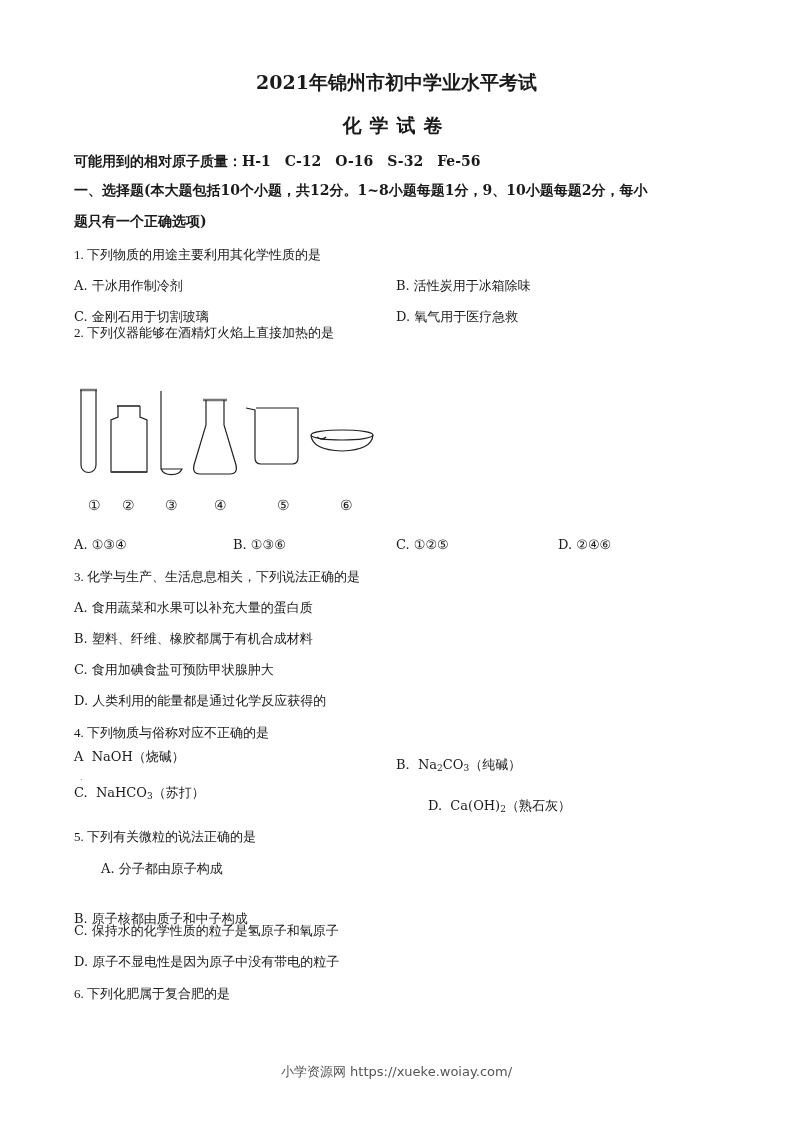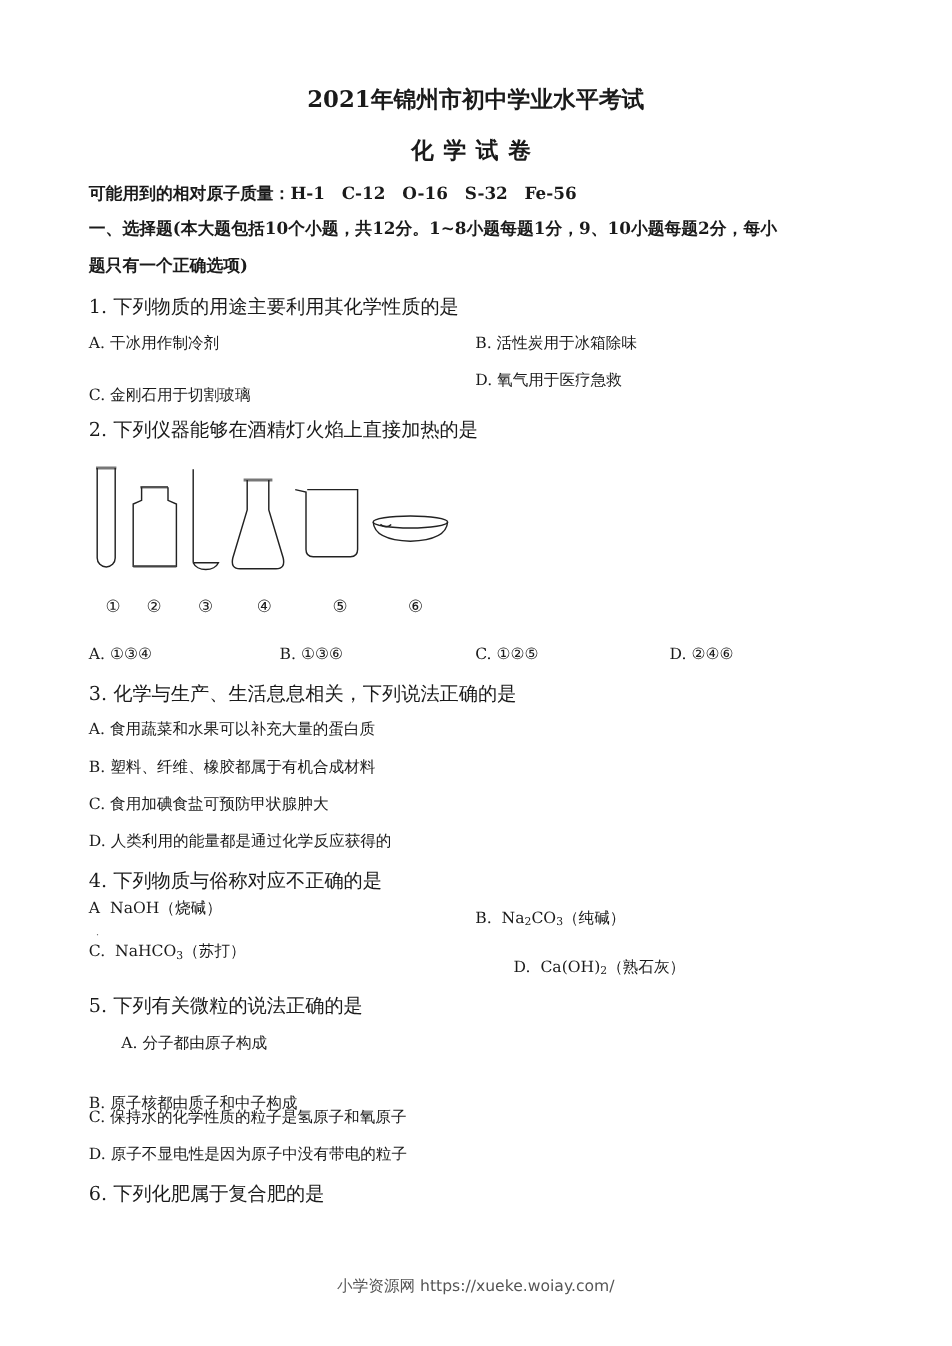--- a/index.html
+++ b/index.html
@@ -2,21 +2,21 @@
 <html><head>
 <meta charset="utf-8">
 <style>
   html, body { margin: 0; padding: 0; background: #ffffff; }
   body { width: 793px; height: 1122px; position: relative; overflow: hidden;
          font-family: "DejaVu Serif", "Liberation Serif", serif; color: #1a1a1a; }
   .abs { position: absolute; white-space: nowrap; }
   .title { left: 0; width: 793px; text-align: center; font-weight: bold; font-size: 19px; top: 70px; }
   .subtitle { left: 0; width: 793px; text-align: center; font-weight: bold; font-size: 19px; top: 113px; letter-spacing: 8px; }
   .bold-line { left: 74px; font-weight: bold; font-size: 14px; }
-  .q { left: 74px; font-size: 16px; }
+  .q { left: 74px; font-size: 13px; font-family: Liberation Serif, serif; }
   .opt { font-size: 13px; }
   .col-a { left: 74px; }
   .col-b { left: 396px; }
   .q2-a { left: 74px; } .q2-b { left: 233px; } .q2-c { left: 396px; } .q2-d { left: 558px; }
   .label-num { font-size: 14px; }
   sub { font-size: 9px; vertical-align: -2px; }
   .footer { left: 0; width: 793px; text-align: center; top: 1063px; font-family: "DejaVu Sans", sans-serif; font-size: 13px; color: #555; }
   .apparatus { position: absolute; left: 60px; top: 375px; }
   .dot { left: 80px; top: 775px; font-size: 8px; color: #666; }
 </style>
@@ -26,24 +26,24 @@
 <div class="abs title">2021年锦州市初中学业水平考试</div>
 <div class="abs subtitle">化学试卷</div>
 
 <div class="abs bold-line" style="top:153px;">可能用到的相对原子质量：H-1　C-12　O-16　S-32　Fe-56</div>
 <div class="abs bold-line" style="top:182px;">一、选择题(本大题包括10个小题，共12分。1~8小题每题1分，9、10小题每题2分，每小</div>
 <div class="abs bold-line" style="top:213px;">题只有一个正确选项)</div>
 
 <div class="abs q" style="top:246px;">1. 下列物质的用途主要利用其化学性质的是</div>
 <div class="abs opt col-a" style="top:277px;">A. 干冰用作制冷剂</div>
 <div class="abs opt col-b" style="top:277px;">B. 活性炭用于冰箱除味</div>
-<div class="abs opt col-a" style="top:320px;">C. 金刚石用于切割玻璃</div>
+<div class="abs opt col-a" style="top:308px;">C. 金刚石用于切割玻璃</div>
 <div class="abs opt col-b" style="top:308px;">D. 氧气用于医疗急救</div>
 
-<div class="abs q" style="top:348px;">2. 下列仪器能够在酒精灯火焰上直接加热的是</div>
+<div class="abs q" style="top:324px;">2. 下列仪器能够在酒精灯火焰上直接加热的是</div>
 
 <div class="apparatus">
   <svg width="340" height="145" viewBox="0 0 340 145">
     <g fill="none" stroke="#222" stroke-width="1.2">
 
       <g>
         <line x1="20" y1="15" x2="37" y2="15" stroke="#777" stroke-width="2.5"></line>
         <path d="M21 15 L21 90 A7.5 7.5 0 0 0 36 90 L36 15"></path>
       </g>
 

